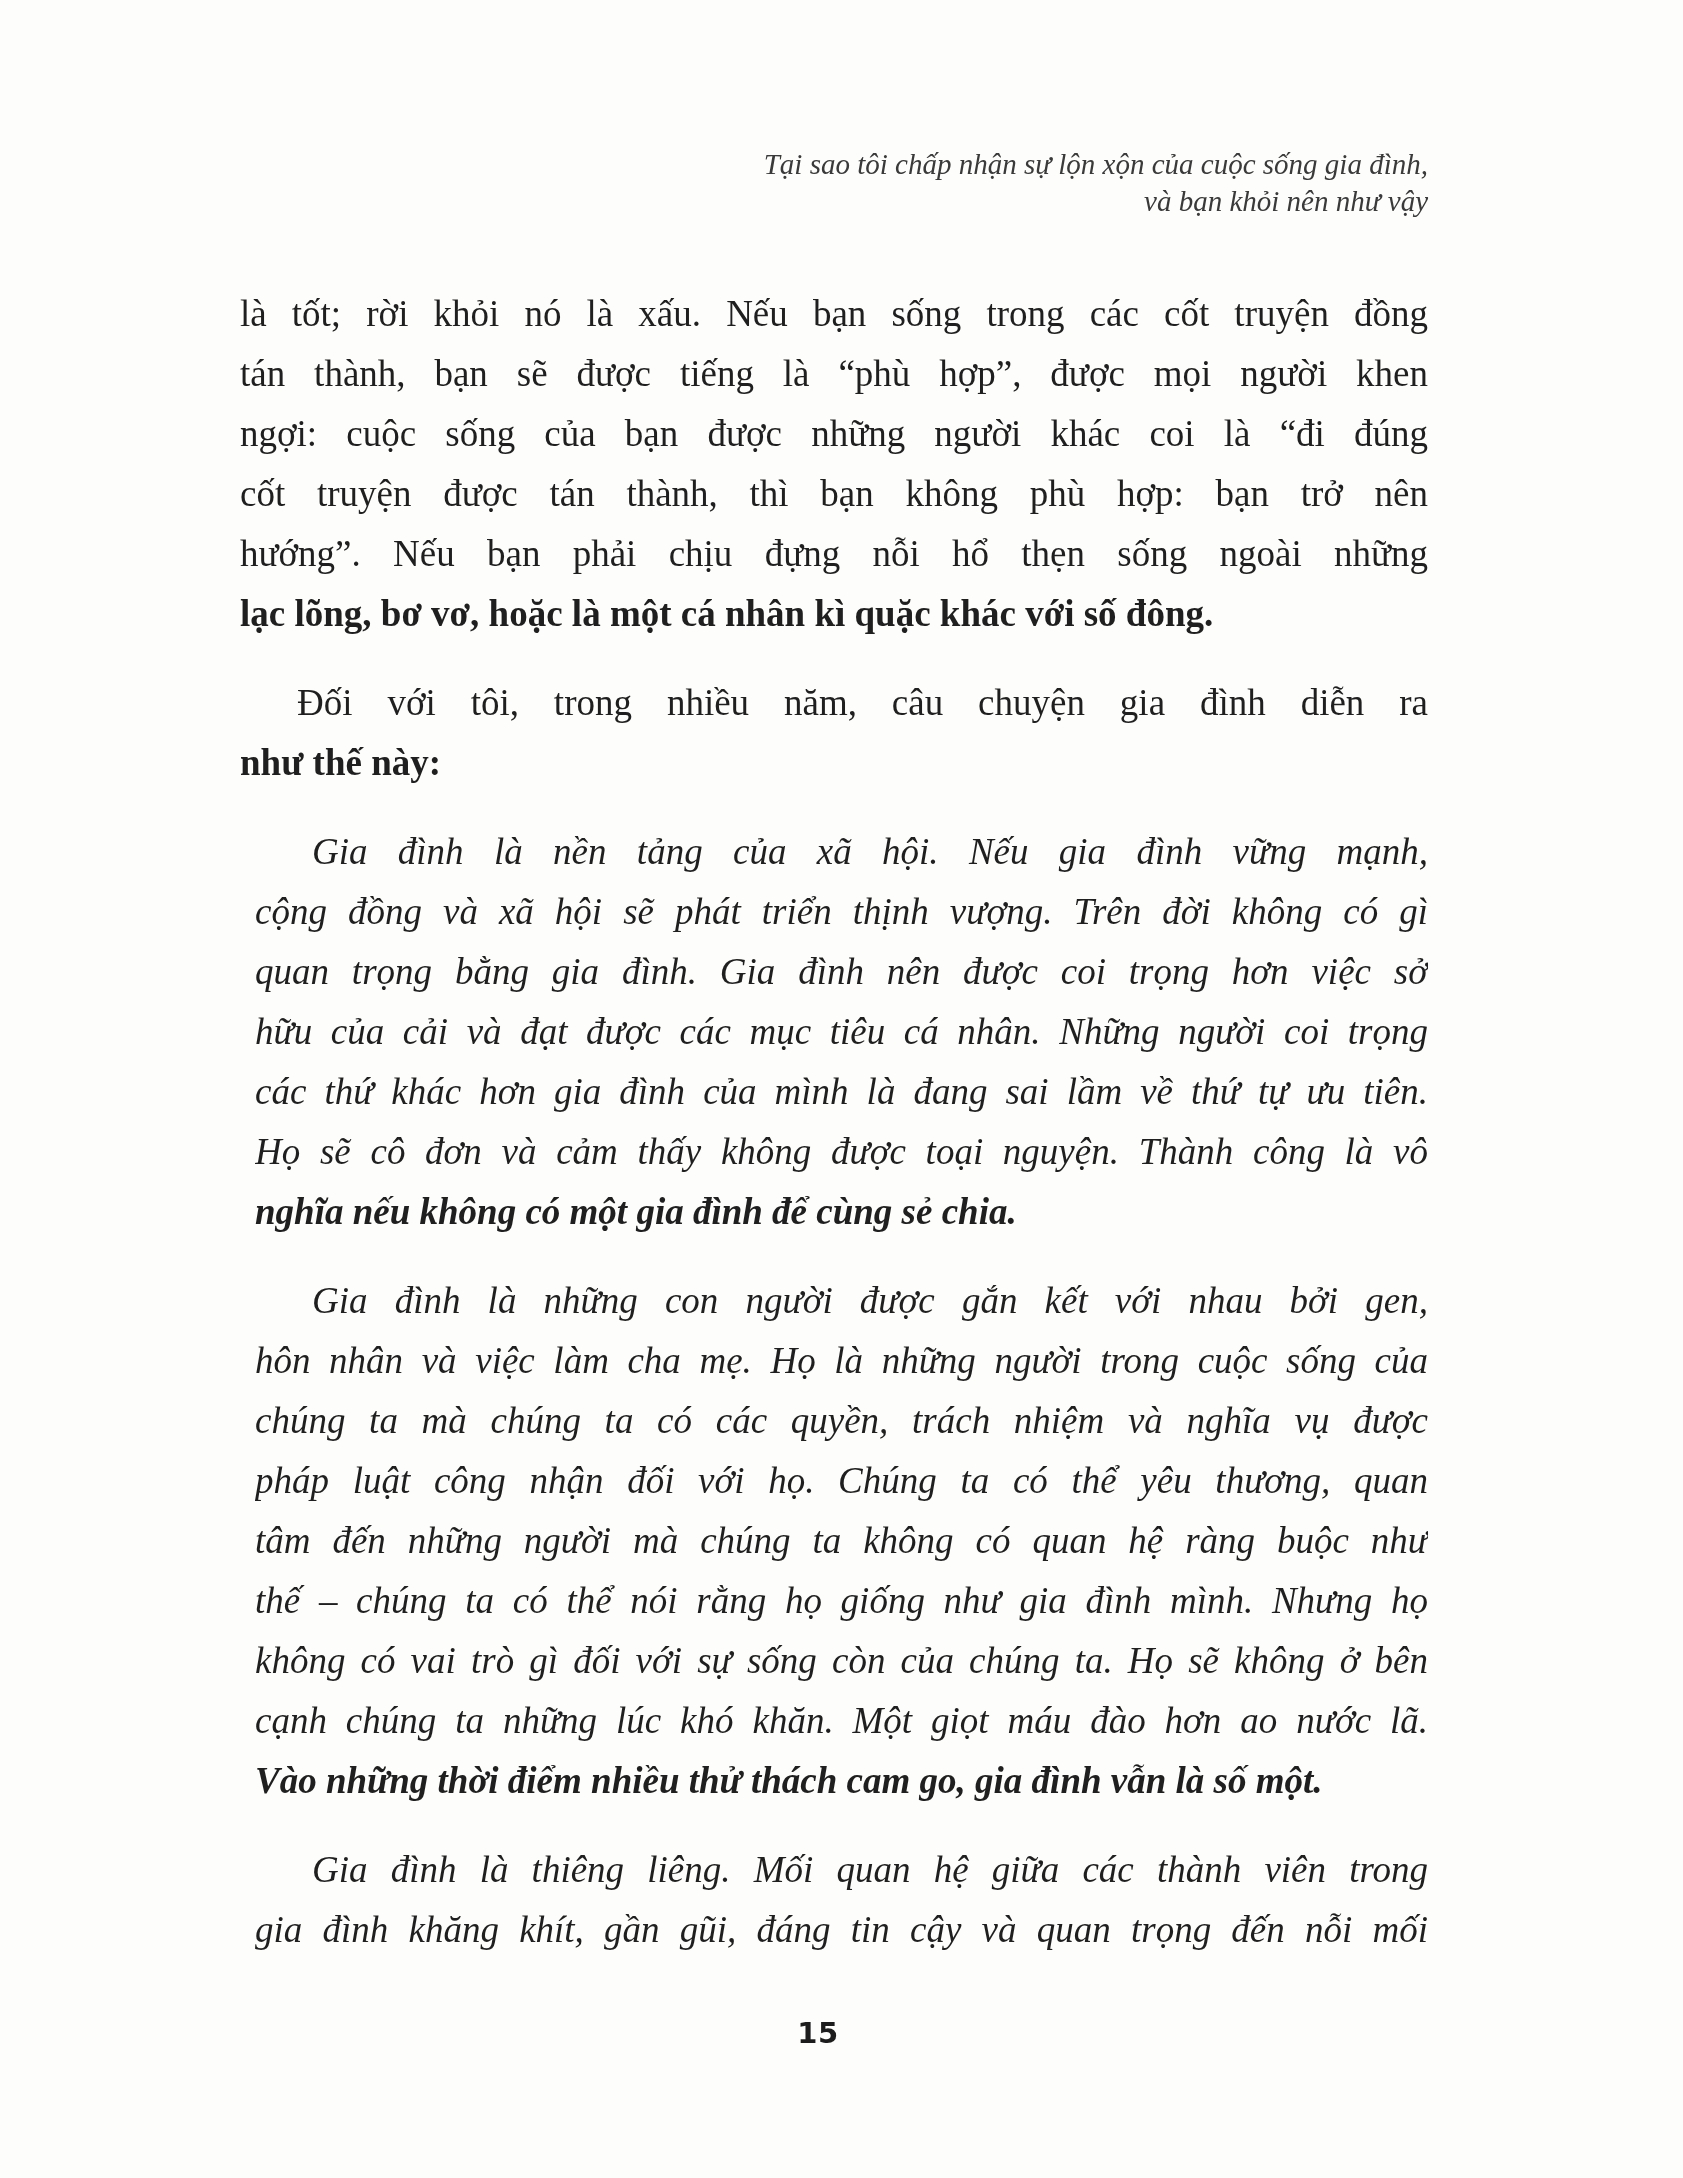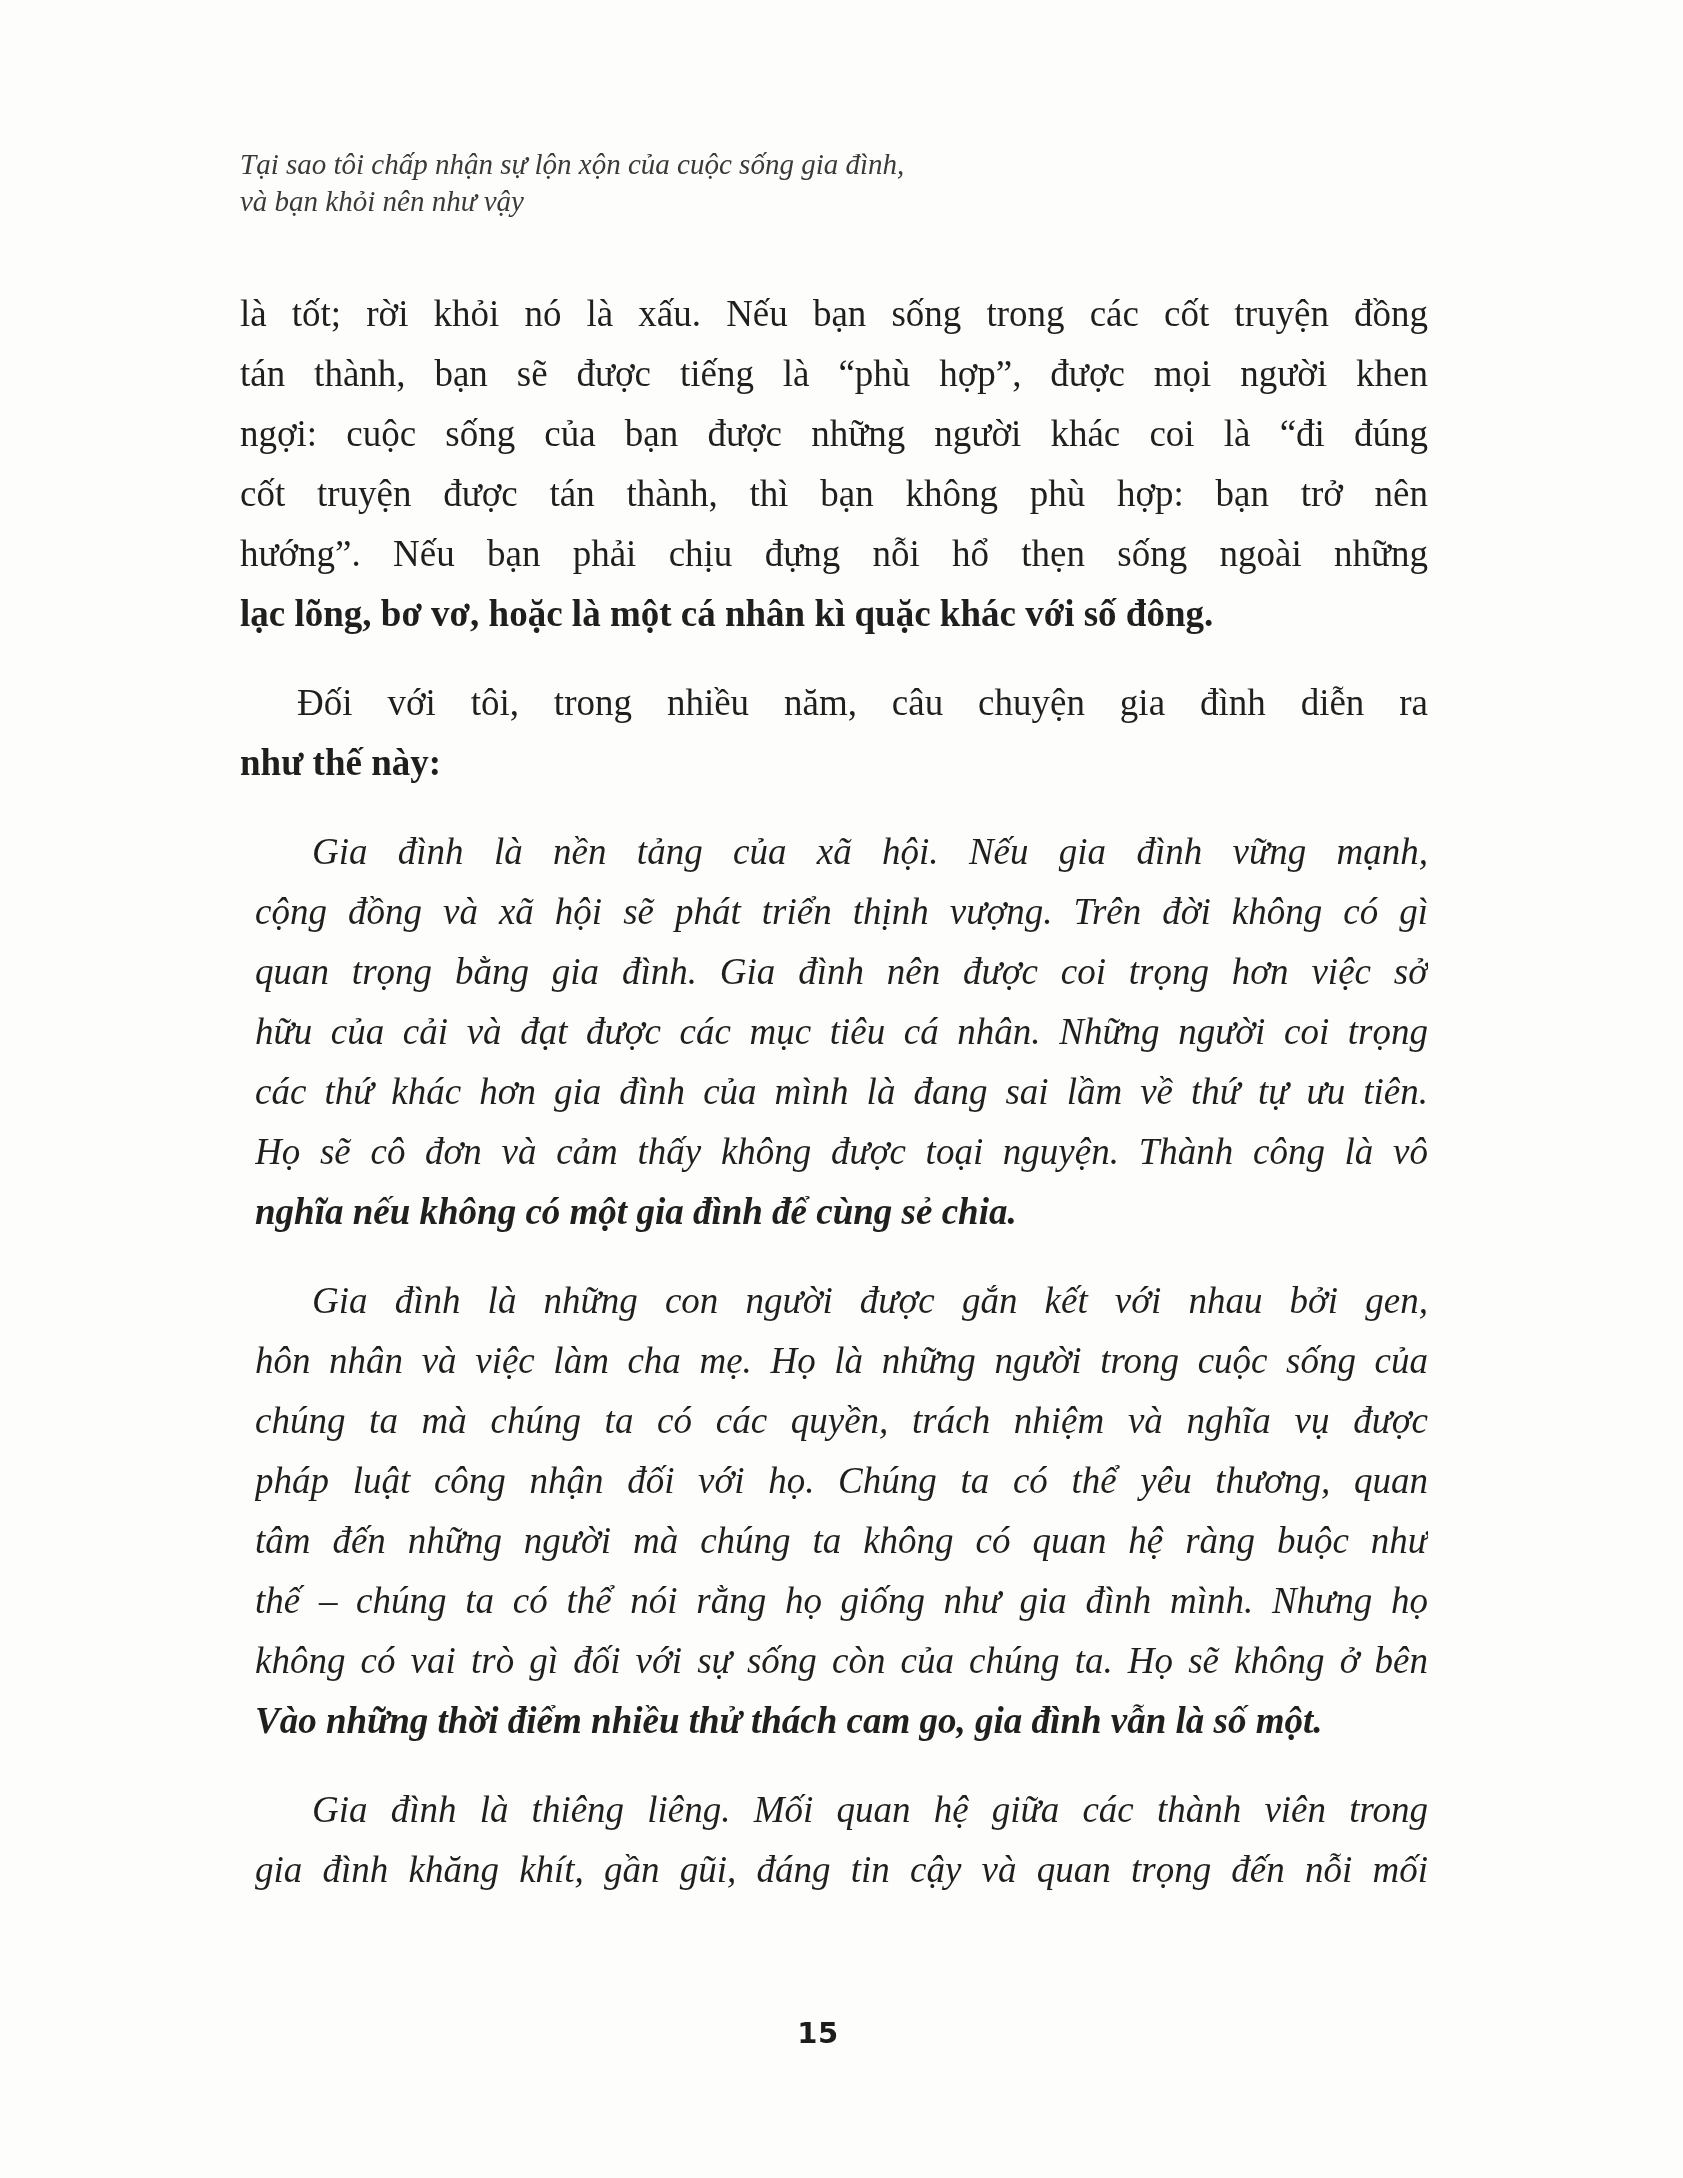--- a/index.html
+++ b/index.html
@@ -14,20 +14,21 @@
     background: #fdfdfb;
     font-family: "Liberation Serif", serif;
     color: #1f1f1f;
     overflow: hidden;
   }
   .running-header {
     position: absolute;
     left: 240px;
     top: 146px;
     width: 1188px;
+    text-align: right;
     font-style: italic;
     font-size: 29px;
     line-height: 37px;
     color: #3a3a3a;
   }
   .body-text {
     position: absolute;
     left: 240px;
     top: 284px;
     width: 1188px;
@@ -93,20 +94,21 @@
         <div class="line natural">nghĩa nếu không có một gia đình để cùng sẻ chia.</div>
       </div>
       <div class="para italic">
         <div class="line indent">Gia đình là những con người được gắn kết với nhau bởi gen,</div>
         <div class="line">hôn nhân và việc làm cha mẹ. Họ là những người trong cuộc sống của</div>
         <div class="line">chúng ta mà chúng ta có các quyền, trách nhiệm và nghĩa vụ được</div>
         <div class="line">pháp luật công nhận đối với họ. Chúng ta có thể yêu thương, quan</div>
         <div class="line">tâm đến những người mà chúng ta không có quan hệ ràng buộc như</div>
         <div class="line">thế – chúng ta có thể nói rằng họ giống như gia đình mình. Nhưng họ</div>
         <div class="line">không có vai trò gì đối với sự sống còn của chúng ta. Họ sẽ không ở bên</div>
+        <div class="line">cạnh chúng ta những lúc khó khăn. Một giọt máu đào hơn ao nước lã.</div>
         <div class="line natural">Vào những thời điểm nhiều thử thách cam go, gia đình vẫn là số một.</div>
       </div>
       <div class="para italic">
         <div class="line indent">Gia đình là thiêng liêng. Mối quan hệ giữa các thành viên trong</div>
         <div class="line">gia đình khăng khít, gần gũi, đáng tin cậy và quan trọng đến nỗi mối</div>
       </div>
     </div>
 
   <div class="page-footer">
     <span class="page-number">15</span>

